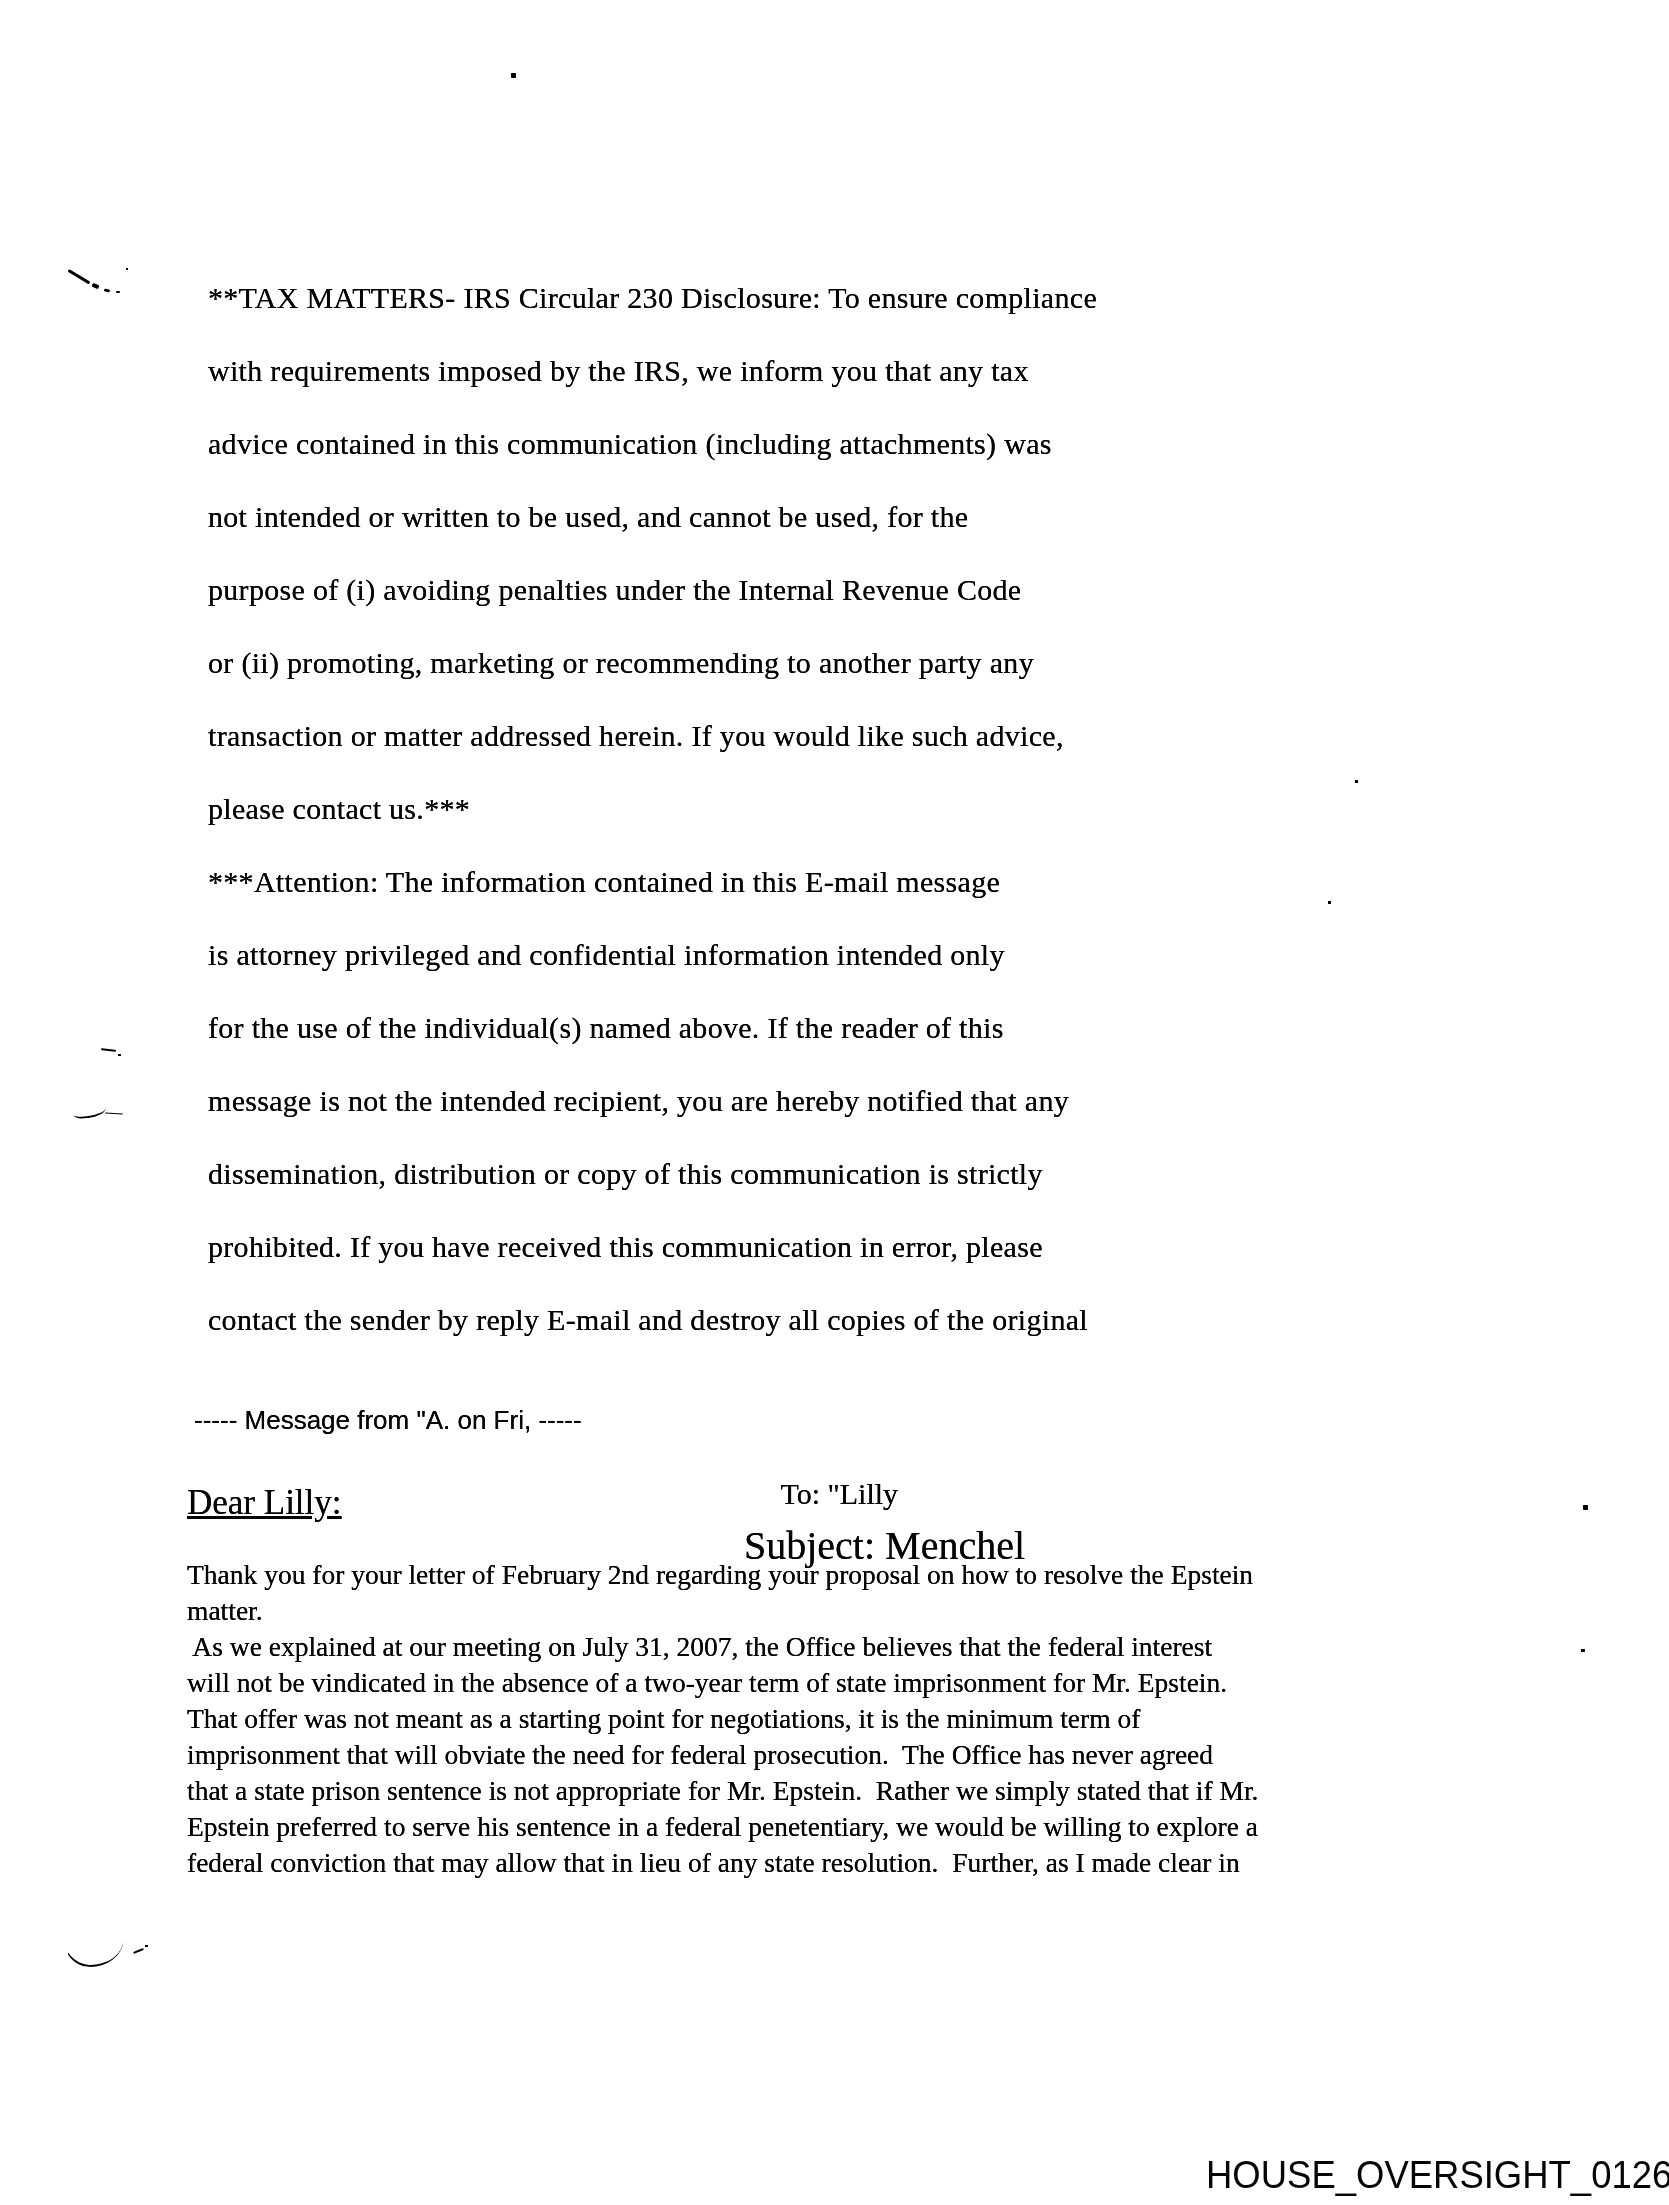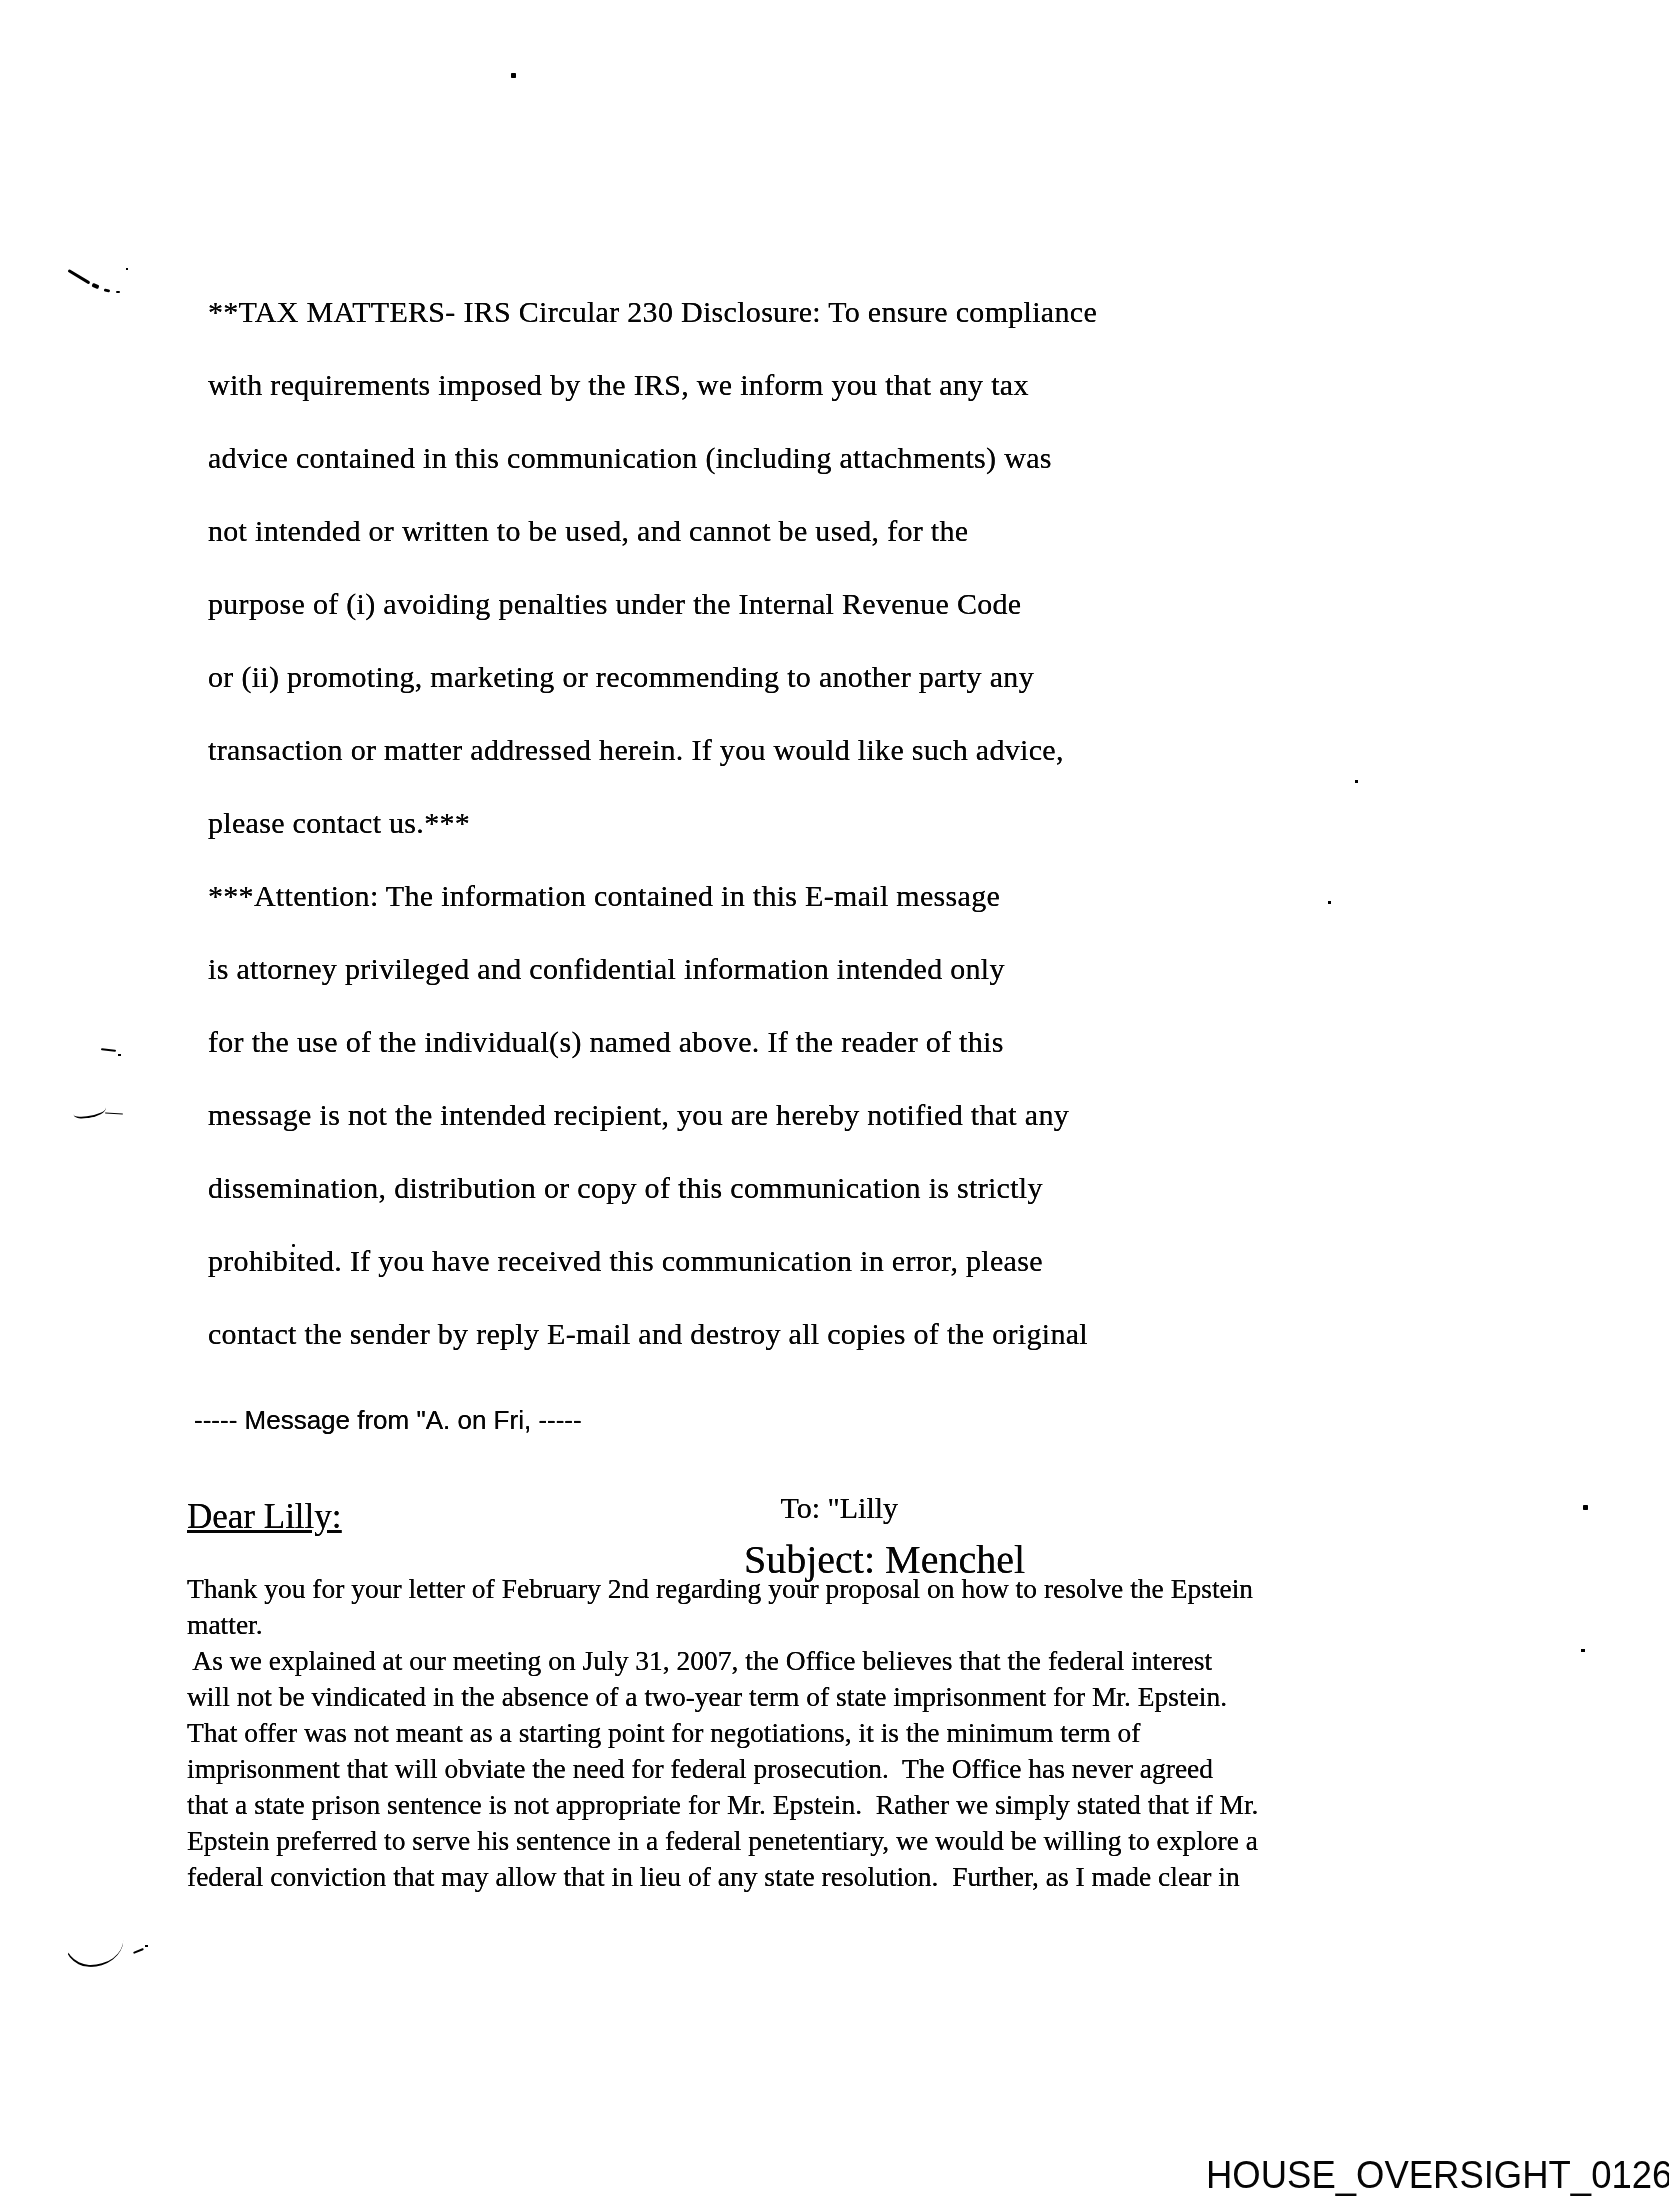--- a/index.html
+++ b/index.html
@@ -5,21 +5,21 @@
   html, body { margin: 0; padding: 0; background: #e8e8e8; }
   .page {
     position: relative;
     width: 1669px;
     height: 2205px;
     background: #ffffff;
     overflow: hidden;
     color: #050505;
   }
   
-  .serif { font-family: "Liberation Serif", "DejaVu Serif", serif; margin-top: 14px; }
+  .serif { font-family: "Liberation Serif", "DejaVu Serif", serif; }
   .sans  { font-family: "Liberation Sans", "DejaVu Sans", sans-serif; }
 
   .disclosure {
     position: absolute;
     left: 208px;
     top: 281px;
     font-size: 30px;
     letter-spacing: 0.3px;
     text-shadow: 0 0 0.5px #000;
   }

